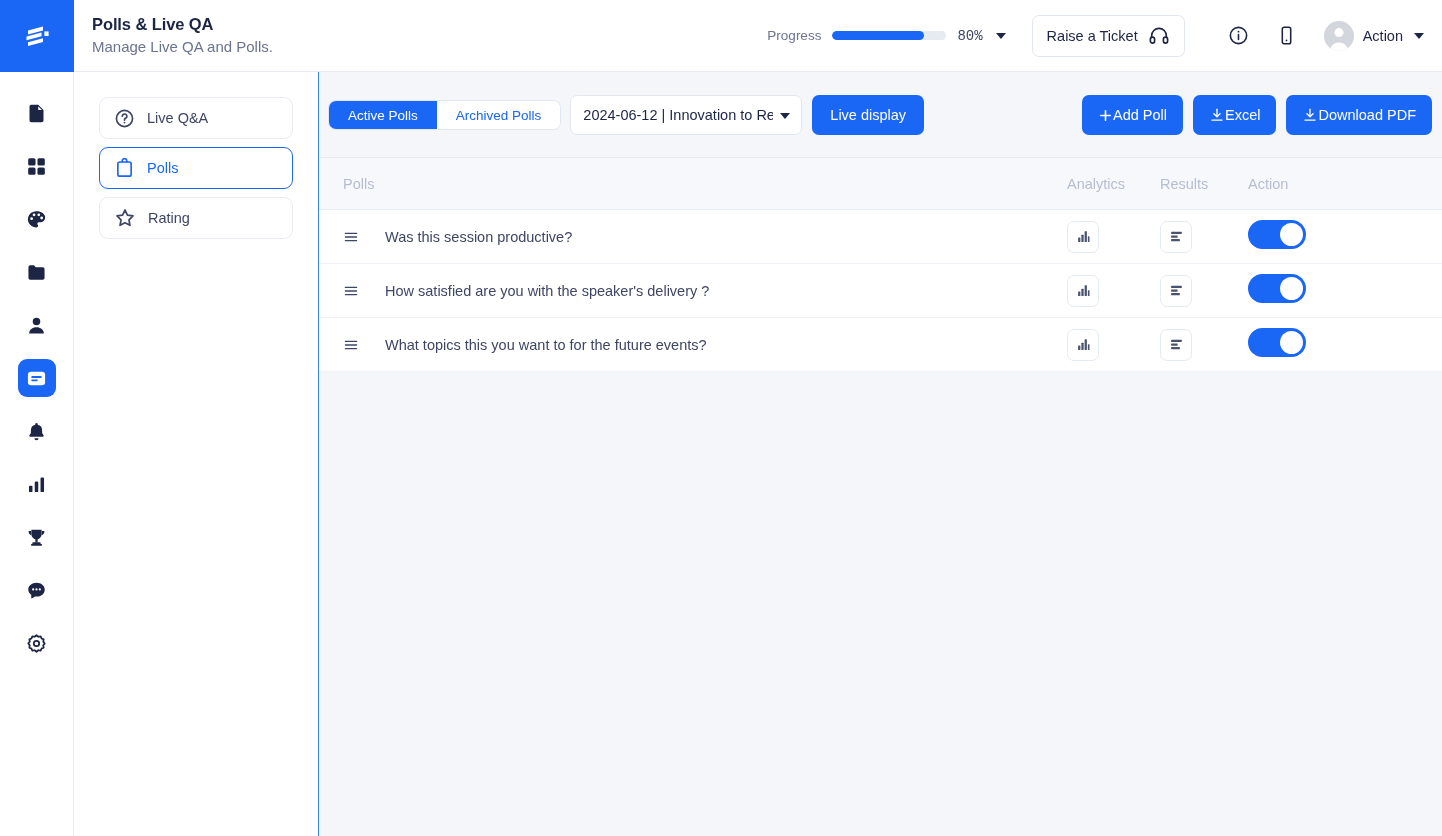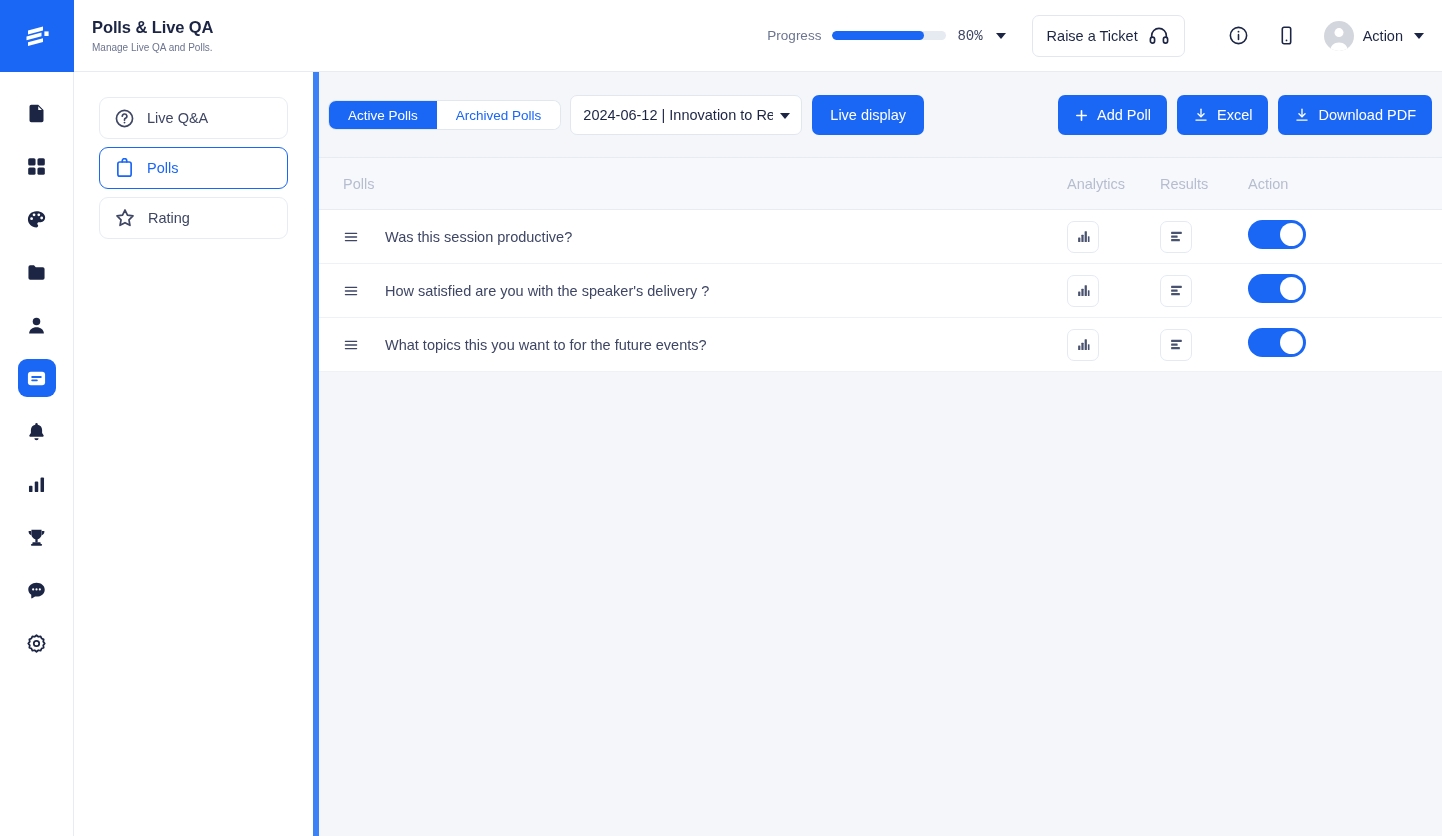--- a/index.html
+++ b/index.html
@@ -96,21 +96,21 @@
 
   .header-title {
     font-size: 16.5px;
     font-weight: bold;
     color: #1c2544;
     letter-spacing: -0.1px;
     line-height: 1.3;
   }
 
   .header-subtitle {
-    font-size: 10px;
+    font-size: 15px;
     color: #6b7490;
     margin-top: 2px;
     line-height: 1.3;
   }
 
   .header-right {
     margin-left: auto;
     display: flex;
     align-items: center;
     gap: 8px;
@@ -212,21 +212,21 @@
   .body {
     flex: 1 1 auto;
     display: flex;
     min-height: 0;
   }
 
   .subnav {
     width: 245px;
     flex: 0 0 245px;
     background: #ffffff;
-    border-right: 6px solid #3b82f6;
+    border-right: 1px solid #3b82f6;
     padding: 25px;
   }
 
   .subnav-item {
     height: 42px;
     border: 1px solid #e8ecf2;
     border-radius: 9px;
     display: flex;
     align-items: center;
     gap: 12px;
@@ -345,21 +345,20 @@
     padding: 0 16px;
     border: 0;
     border-radius: 7px;
     background: #1a66f5;
     color: #ffffff;
     font-size: 14.5px;
     cursor: pointer;
     font-family: "Liberation Sans", sans-serif;
     display: flex;
     align-items: center;
-    gap: 8px;
     white-space: nowrap;
   }
 
   
   .table {
     margin: 0 0 0 0;
     background: #ffffff;
     border-top: 1px solid #e8ecf2;
   }
 

